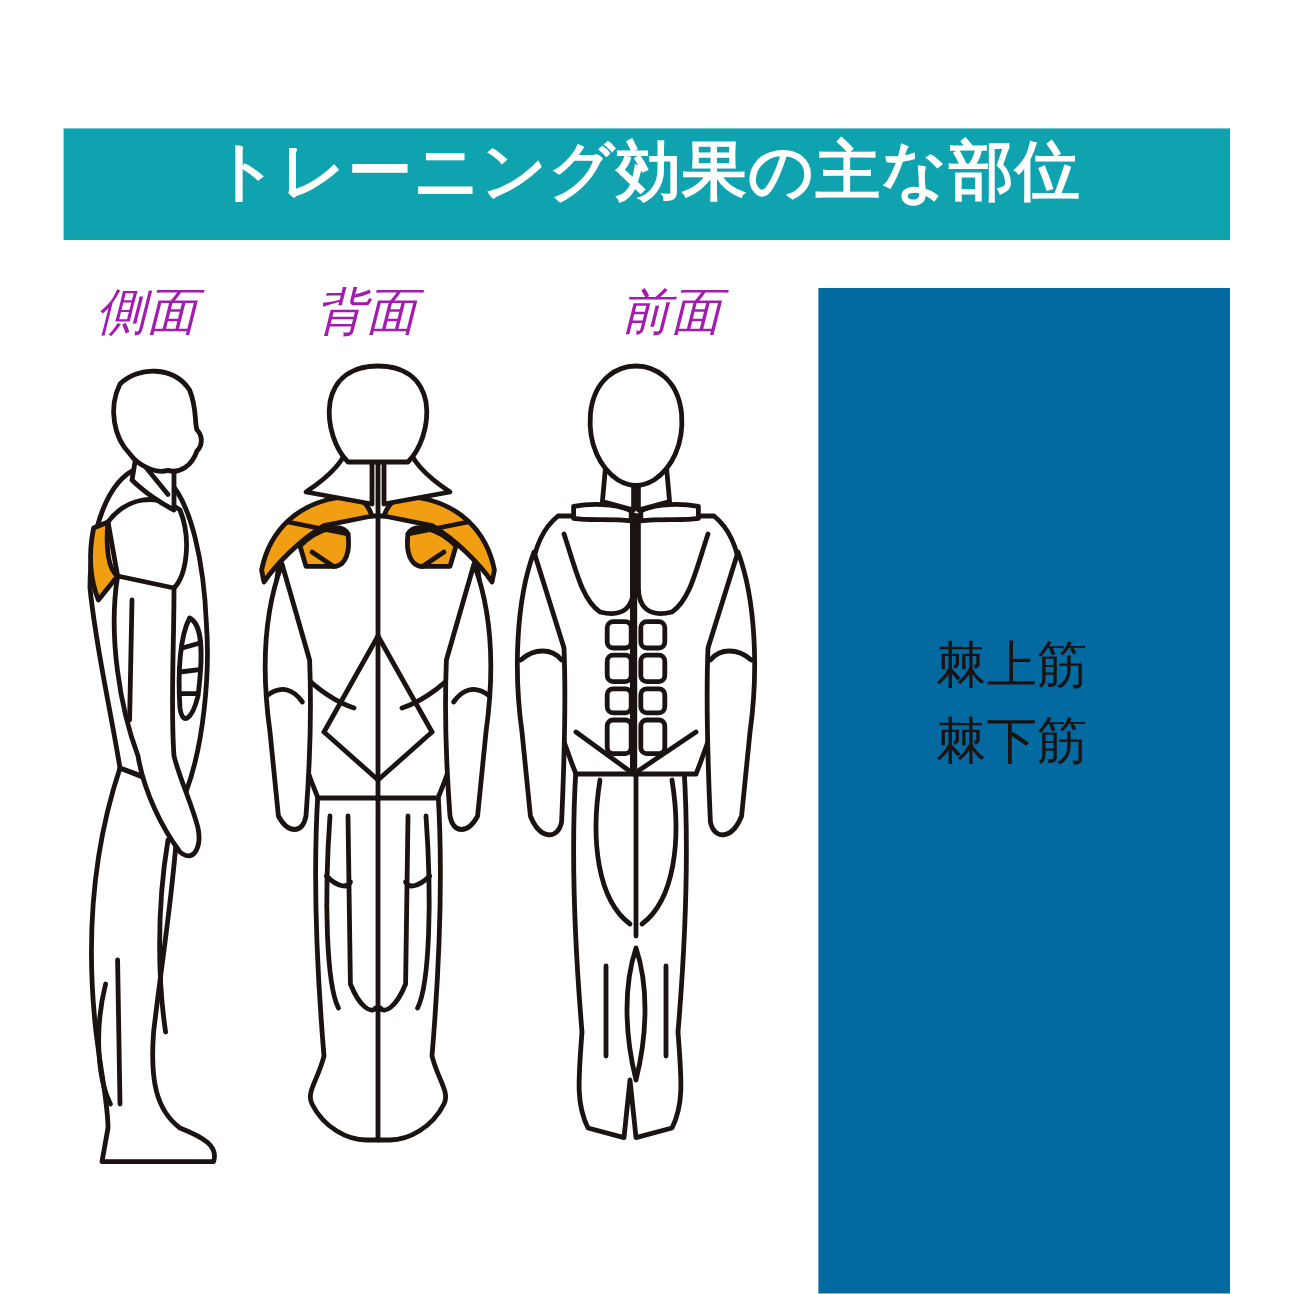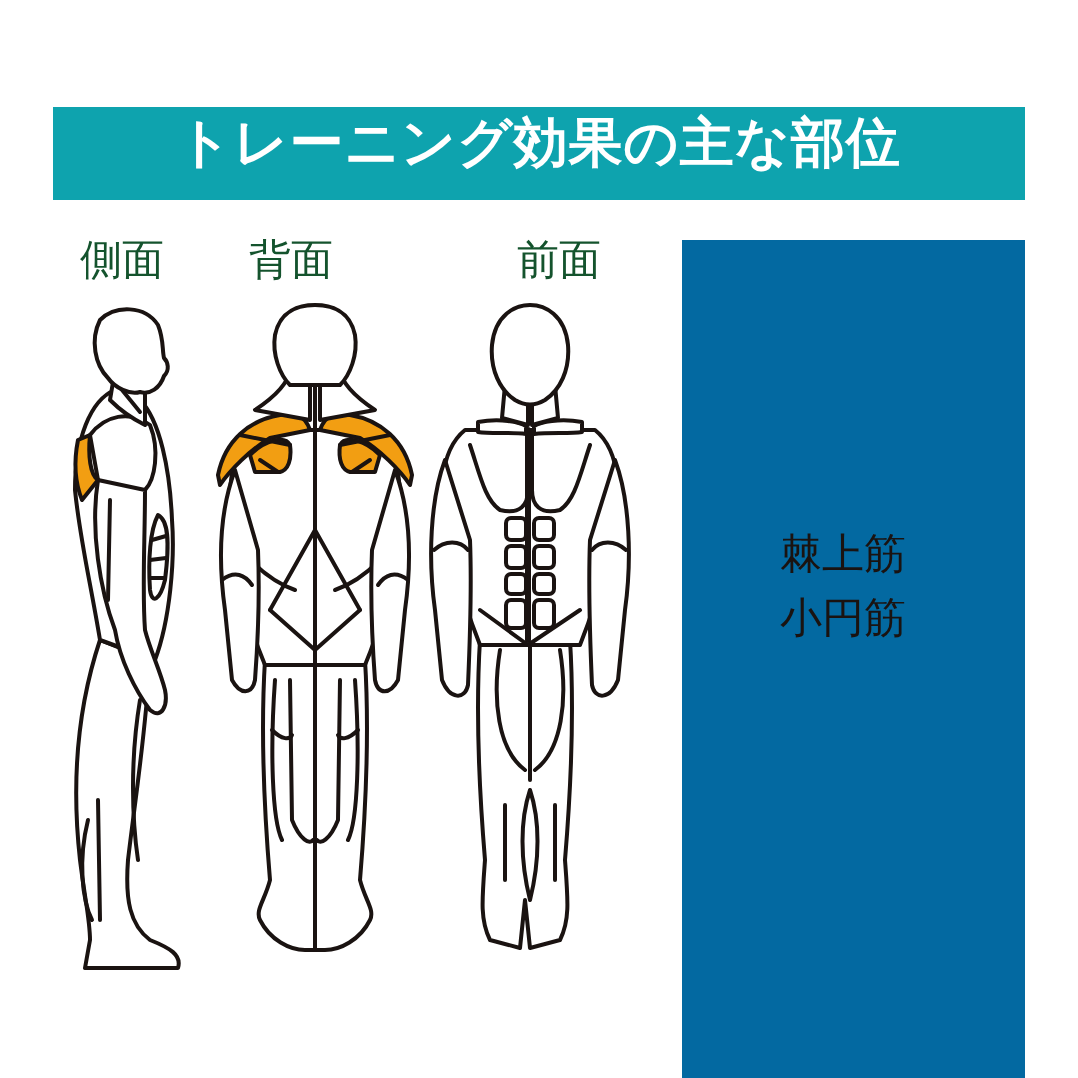--- a/index.html
+++ b/index.html
@@ -1,36 +1,36 @@
 <!DOCTYPE html>
 <html><head>
 <meta charset="utf-8">
 <style>
   html, body { margin: 0; padding: 0; background: #ffffff; }
   body { width: 1078px; height: 1078px; position: relative; overflow: hidden; font-family: "DejaVu Sans", sans-serif; }
   .banner { position: absolute; left: 53px; top: 107px; width: 972px; height: 93px; background: #0ea3ae; display: flex; justify-content: center; }
   .banner-title { color: #ffffff; font-size: 54px; font-weight: bold; letter-spacing: 1px; font-family: "DejaVu Sans", sans-serif; }
-  .view-label { position: absolute; top: 232px; font-size: 42px; color: #14532d; font-family: "DejaVu Sans", sans-serif; }
+  .view-label { position: absolute; top: 232px; font-size: 42px; color: #a21caf; font-family: "DejaVu Sans", sans-serif; font-style: italic; }
   .figure { position: absolute; }
   .panel { position: absolute; left: 682px; top: 240px; width: 343px; height: 889px; background: #0369a1; }
   .muscle-list { position: absolute; left: 98px; top: 282px; margin: 0; padding: 0; list-style: none; }
   .muscle-list li { font-size: 42px; line-height: 64px; color: #1a1311; font-family: "DejaVu Sans", sans-serif; }
   svg .ln { fill: #ffffff; stroke: #1a1311; stroke-width: 4; stroke-linejoin: round; stroke-linecap: round; }
   svg .nf { fill: none; stroke: #1a1311; stroke-width: 4; stroke-linejoin: round; stroke-linecap: round; }
   svg .hl { fill: #f29e12; stroke: #1a1311; stroke-width: 4; stroke-linejoin: round; }
 </style>
 </head>
 <body>
 
 <div class="banner">
   <span class="banner-title">トレーニング効果の主な部位</span>
 </div>
 
 <span class="view-label" style="left:80px;">側面</span>
-<span class="view-label" style="left:249px;">背面</span>
+<span class="view-label" style="left:263px;">背面</span>
 <span class="view-label" style="left:484px;margin-left:33px;">前面</span>
 
 <svg class="figure" style="left:60px; top:300px;" width="140" height="680" viewBox="0 0 140 680">
 
   <path class="ln" d="M40 340 C20 400 10 470 20 560 C25 600 30 620 30 640 L25 668 L118 668 C122 655 110 648 90 640 C70 625 65 600 68 560 C75 500 85 440 90 360 Z"></path>
   <path class="nf" d="M28 520 C18 560 22 600 32 620"></path>
   <path class="nf" d="M38 500 L40 620"></path>
   <path class="nf" d="M80 400 C70 460 72 520 78 560"></path>
 
   <path class="ln" d="M55 90 C30 100 15 140 15 190 C20 240 30 280 40 340 L95 360 C110 320 115 260 112 220 C110 170 100 120 80 100 Z"></path>
@@ -127,15 +127,15 @@
 
   <path class="ln" d="M85 85 L82 118 L108 125 L108 95 Z"></path>
   <path class="ln" d="M135 85 L138 118 L112 125 L112 95 Z"></path>
 
   <path class="ln" d="M72 45 C75 15 95 5 110 5 C125 5 145 15 148 45 C150 70 140 90 125 100 C115 106 105 106 95 100 C80 90 70 70 72 45 Z"></path>
 </svg>
 
 <div class="panel">
   <ul class="muscle-list">
     <li>棘上筋</li>
-    <li>小円筋</li>
+    <li>棘下筋</li>
   </ul>
 </div>
 
 </body></html>

